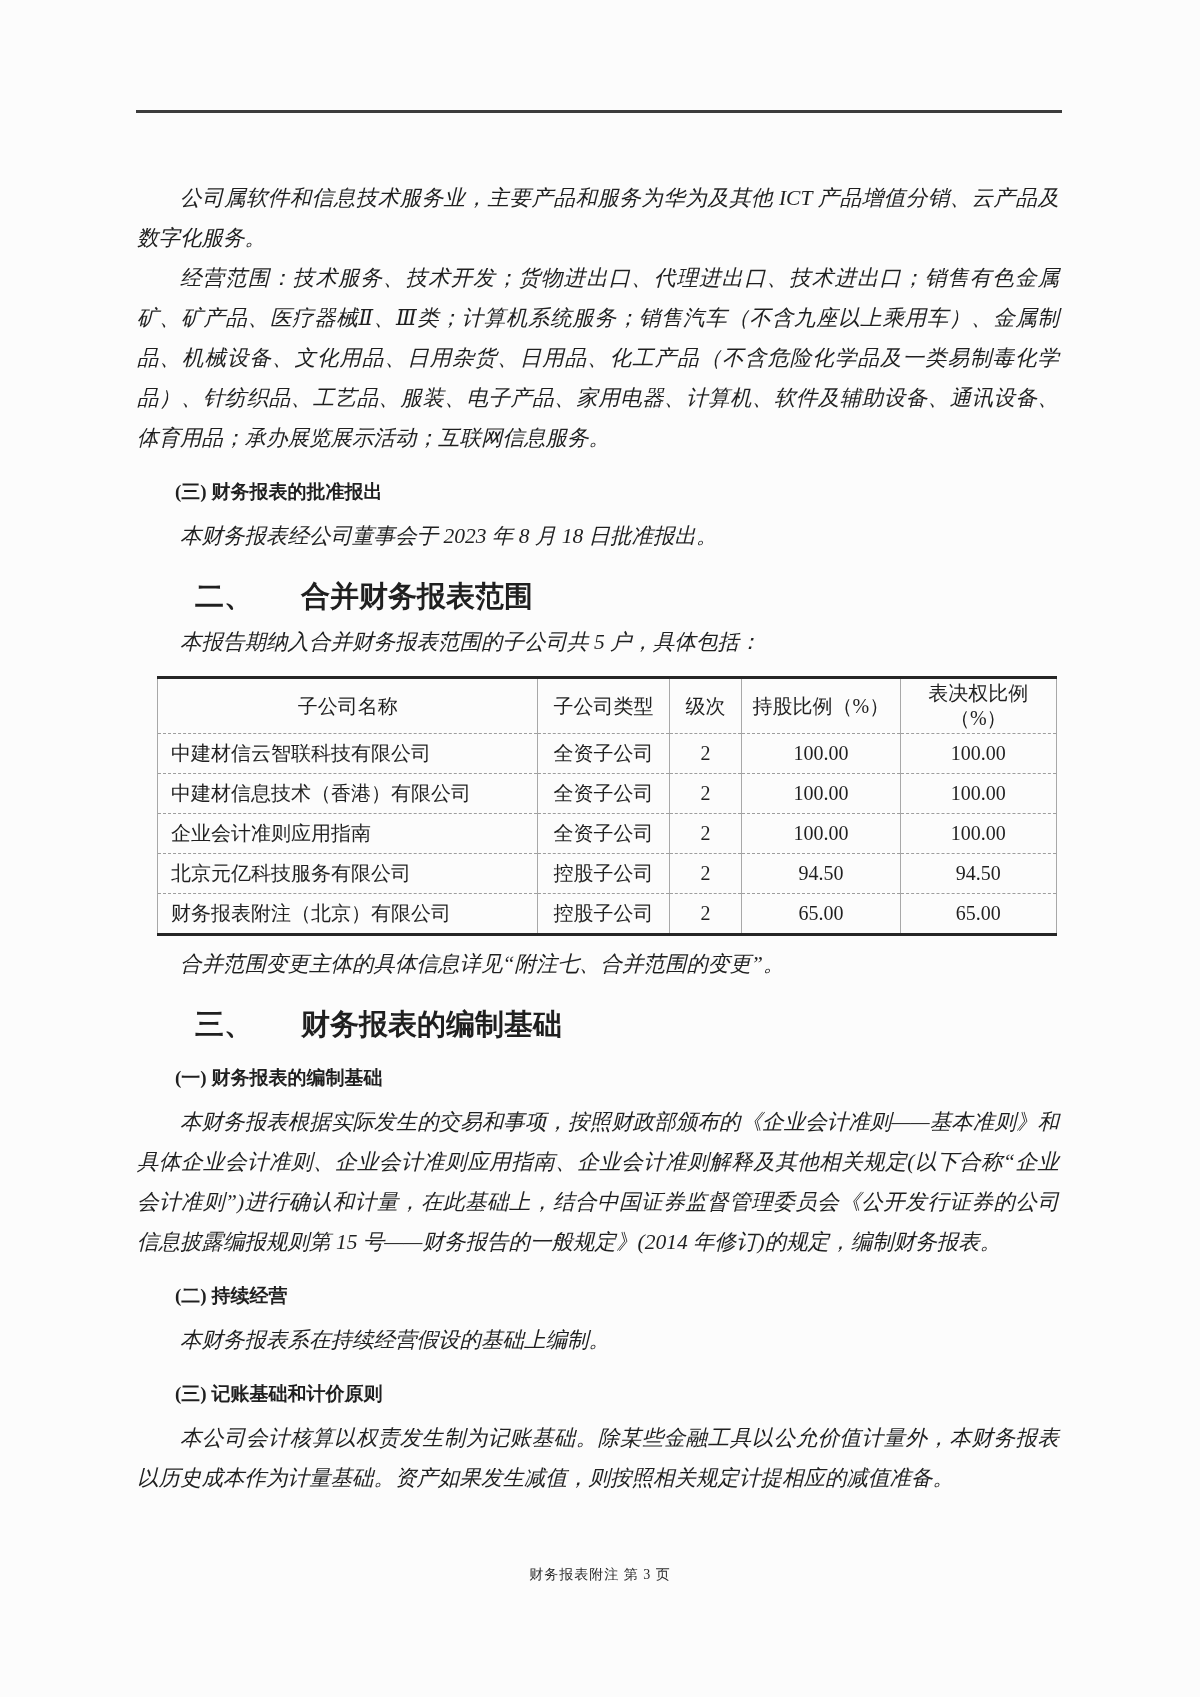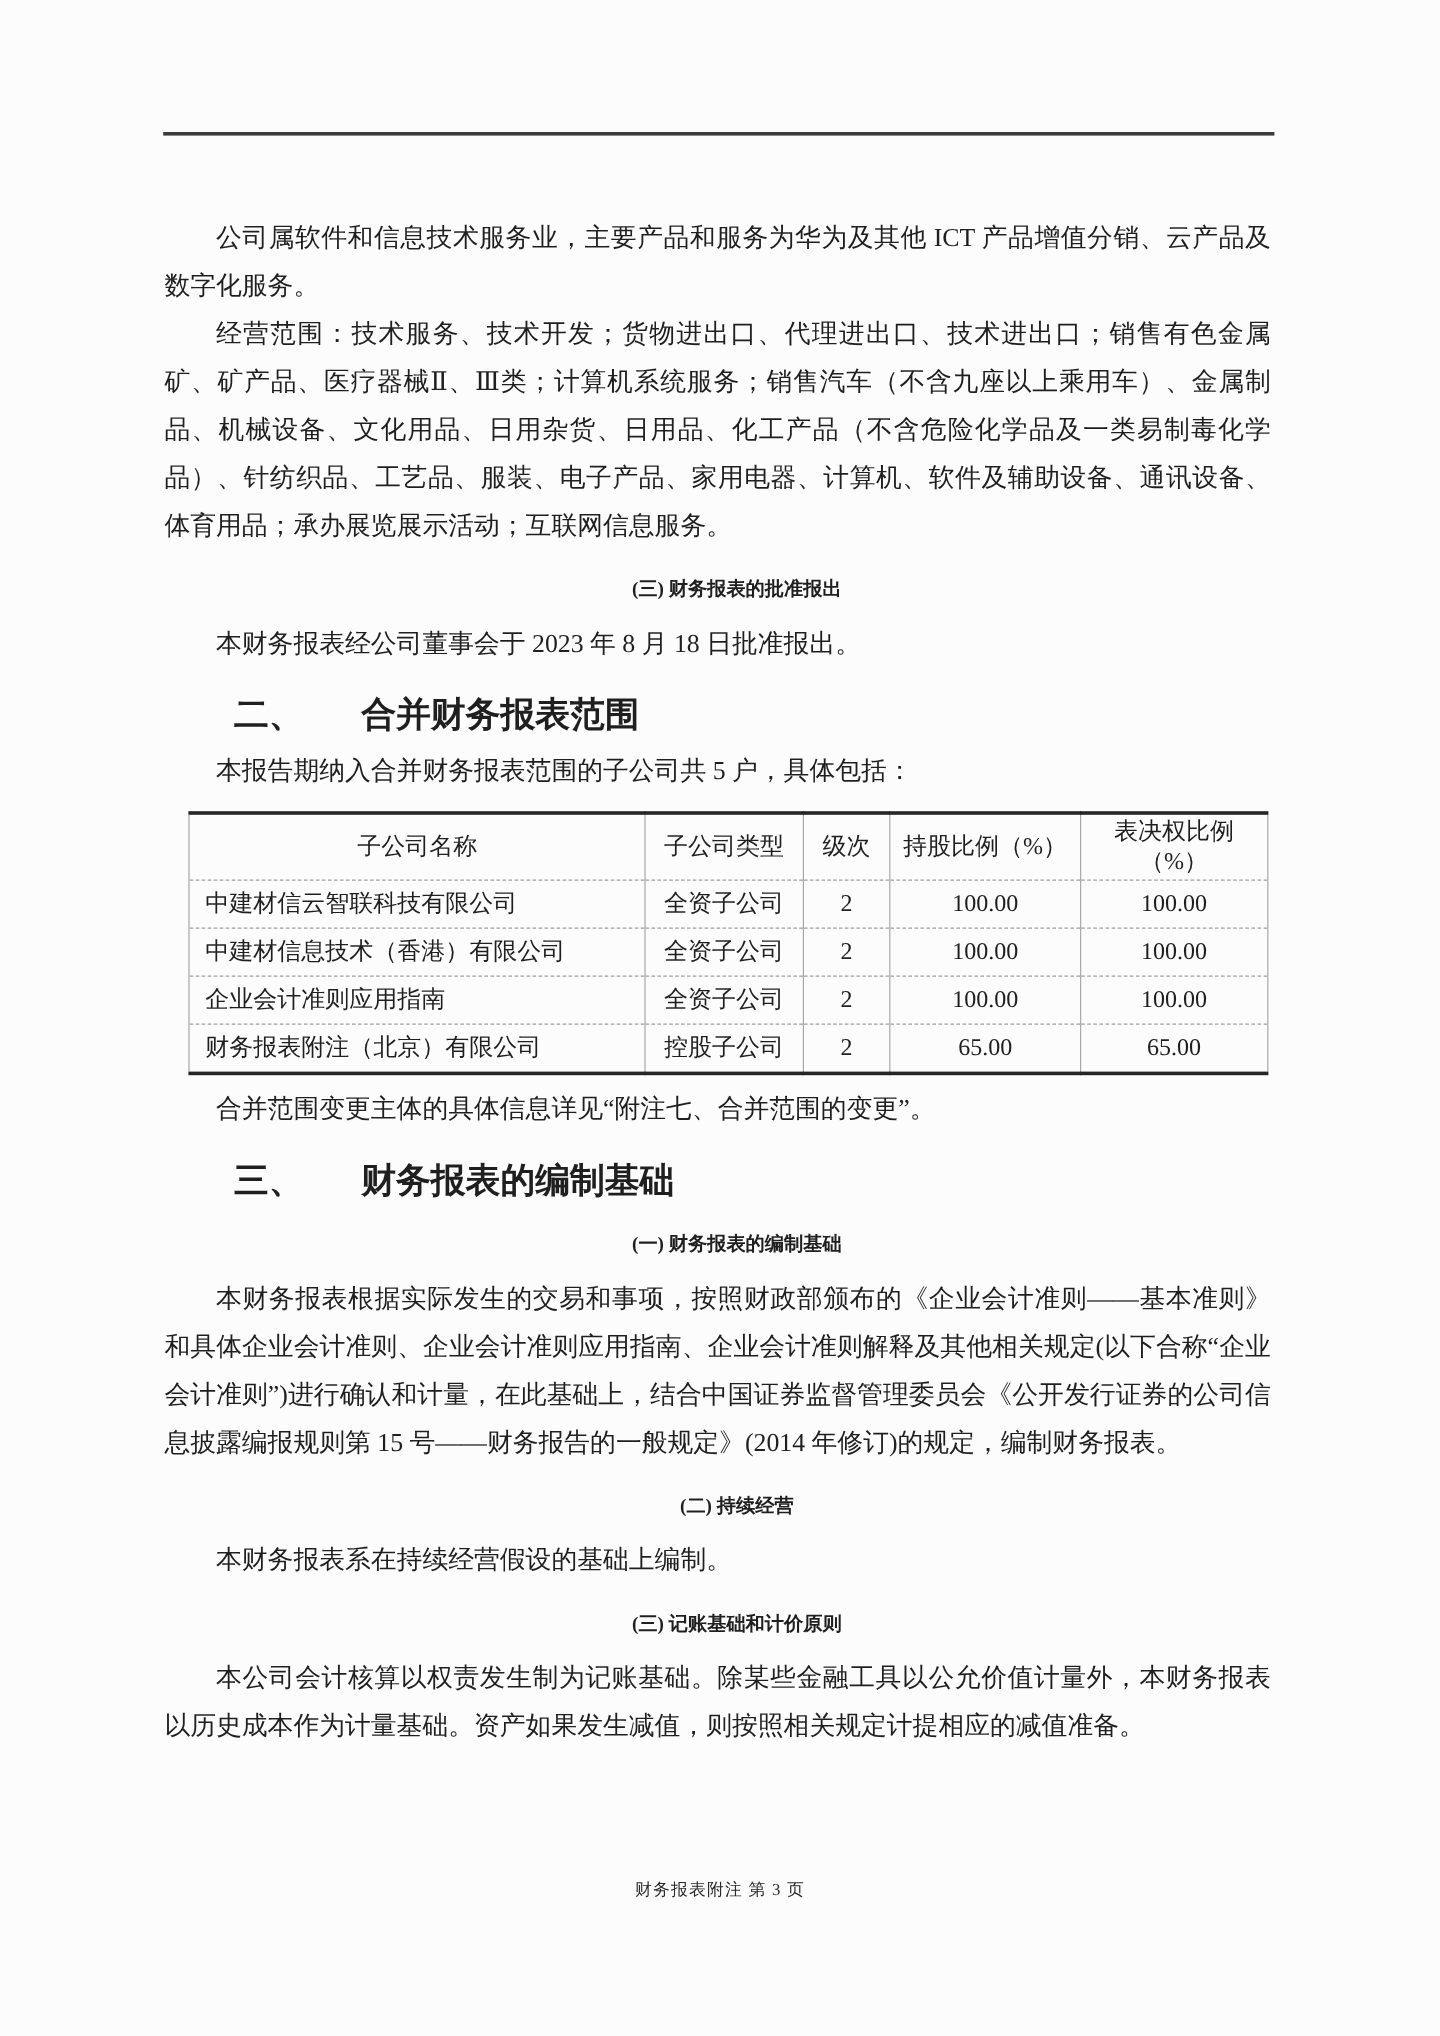--- a/index.html
+++ b/index.html
@@ -25,27 +25,28 @@
     position:absolute;
     left:137px;top:178px;
     width:922px;
     font-size:21.5px;
     line-height:40px;
     text-align:justify;
   }
   .para{
     margin:0;
     text-indent:2em;
+    font-style:italic;
   }
   .heading-sub{
     margin:14px 0 4px 0;
     text-indent:2em;
     font-weight:bold;
-    font-size:16px;
-    text-align:center;
+    font-size:19px;
+    text-align:left;
   }
   .heading-main{
     margin:20px 0 6px 0;
     padding-left:2em;
     font-weight:bold;
     font-size:29px;
     text-align:left;
   }
   .heading-main .num{display:inline-block;}
   .heading-main .title{display:inline-block;margin-left:48px;}
@@ -144,20 +145,27 @@
           <td>100.00</td>
         </tr>
         <tr>
           <td class="name">企业会计准则应用指南</td>
           <td>全资子公司</td>
           <td>2</td>
           <td>100.00</td>
           <td>100.00</td>
         </tr>
         <tr>
+          <td class="name">北京元亿科技服务有限公司</td>
+          <td>控股子公司</td>
+          <td>2</td>
+          <td>94.50</td>
+          <td>94.50</td>
+        </tr>
+        <tr>
           <td class="name">财务报表附注（北京）有限公司</td>
           <td>控股子公司</td>
           <td>2</td>
           <td>65.00</td>
           <td>65.00</td>
         </tr>
       </tbody>
     </table>
 
     <p class="para">合并范围变更主体的具体信息详见“附注七、合并范围的变更”。</p>

